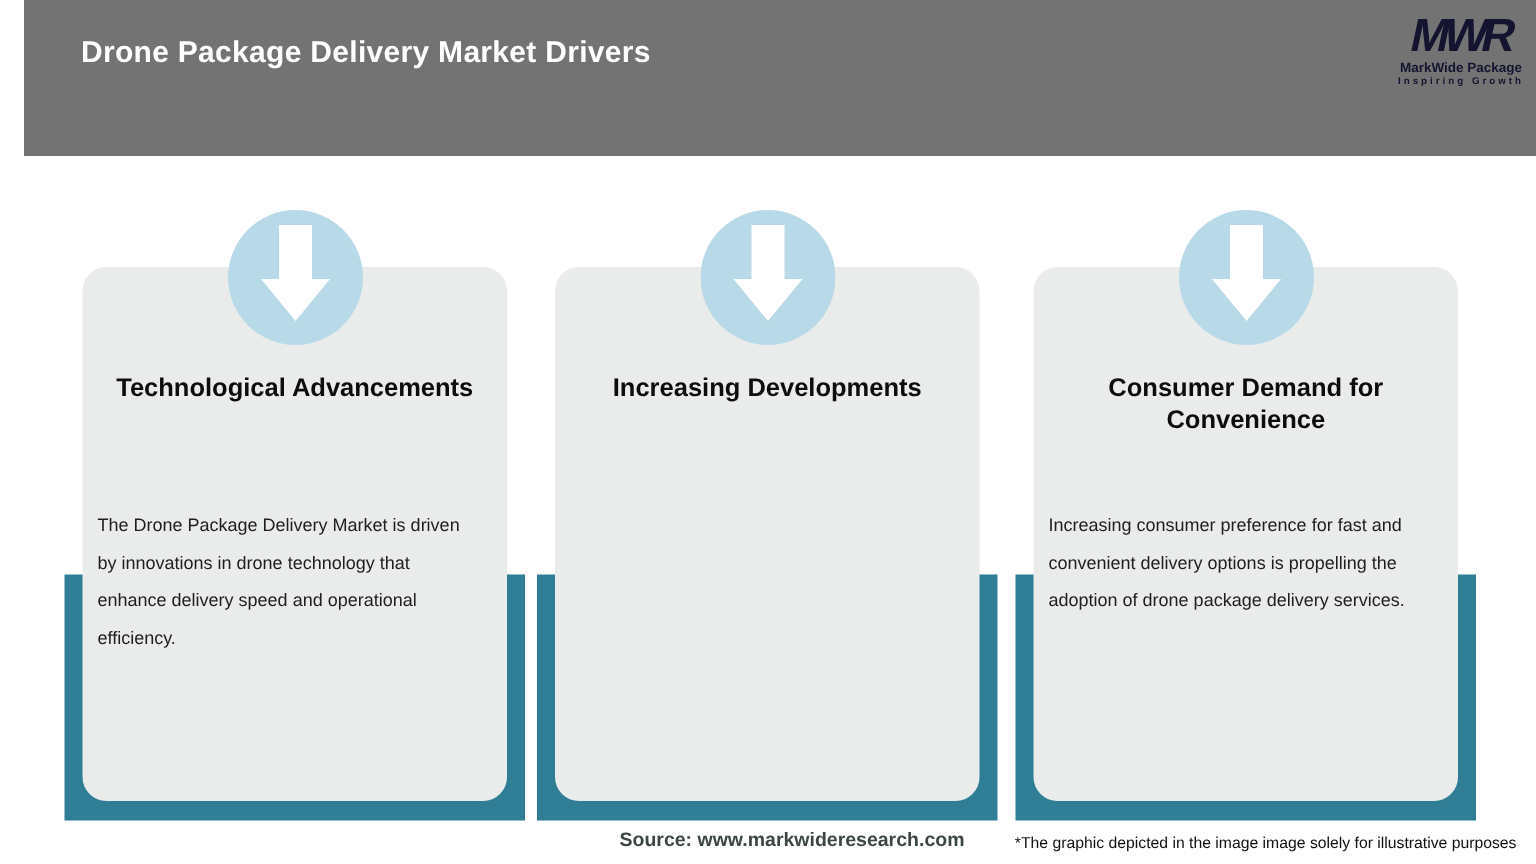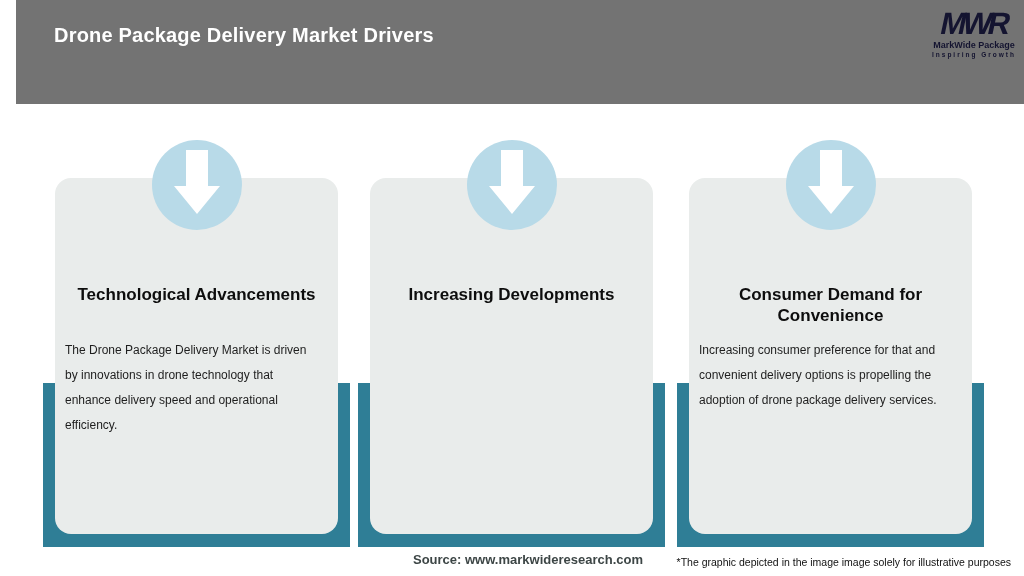--- a/index.html
+++ b/index.html
@@ -57,21 +57,21 @@
   .circle {
     position: absolute; left: 109px; top: 0;
     width: 90px; height: 90px;
   }
   .card-title {
     position: absolute; left: 12px; right: 12px; top: 70px;
     text-align: center;
     font-size: 17px; line-height: 21px; font-weight: bold;
     color: #0d0d0d;
   }
-  .card-title .inner { display: inline-block; max-width: 248px; margin-top: 36px; }
+  .card-title .inner { display: inline-block; max-width: 248px; }
   .card-body {
     position: absolute; left: 10px; top: 160px;
     width: 256px;
     font-size: 12px; line-height: 25px;
     color: #1e1e1e;
   }
 
   
   .footer-source {
     position: absolute; left: 16px; top: 552px; width: 1024px;
@@ -115,21 +115,21 @@
   <svg class="circle" viewBox="0 0 90 90">
     <circle cx="45" cy="45" r="45" fill="#b8dae8"></circle>
     <polygon points="34,10 56,10 56,46 68,46 45,74 22,46 34,46" fill="#ffffff"></polygon>
   </svg>
 </div>
 
 <div class="col col3">
   <div class="backdrop"></div>
   <div class="card">
     <div class="card-title"><span class="inner">Consumer Demand for Convenience</span></div>
-    <div class="card-body">Increasing consumer preference for that and convenient delivery options is propelling the adoption of drone package delivery services.</div>
+    <div class="card-body">Increasing consumer preference for fast and convenient delivery options is propelling the adoption of drone package delivery services.</div>
   </div>
   <svg class="circle" viewBox="0 0 90 90">
     <circle cx="45" cy="45" r="45" fill="#b8dae8"></circle>
     <polygon points="34,10 56,10 56,46 68,46 45,74 22,46 34,46" fill="#ffffff"></polygon>
   </svg>
 </div>
 
 <div class="footer-source">Source: www.markwideresearch.com</div>
 <div class="footer-disclaimer">*The graphic depicted in the image image solely for illustrative purposes</div>
 

